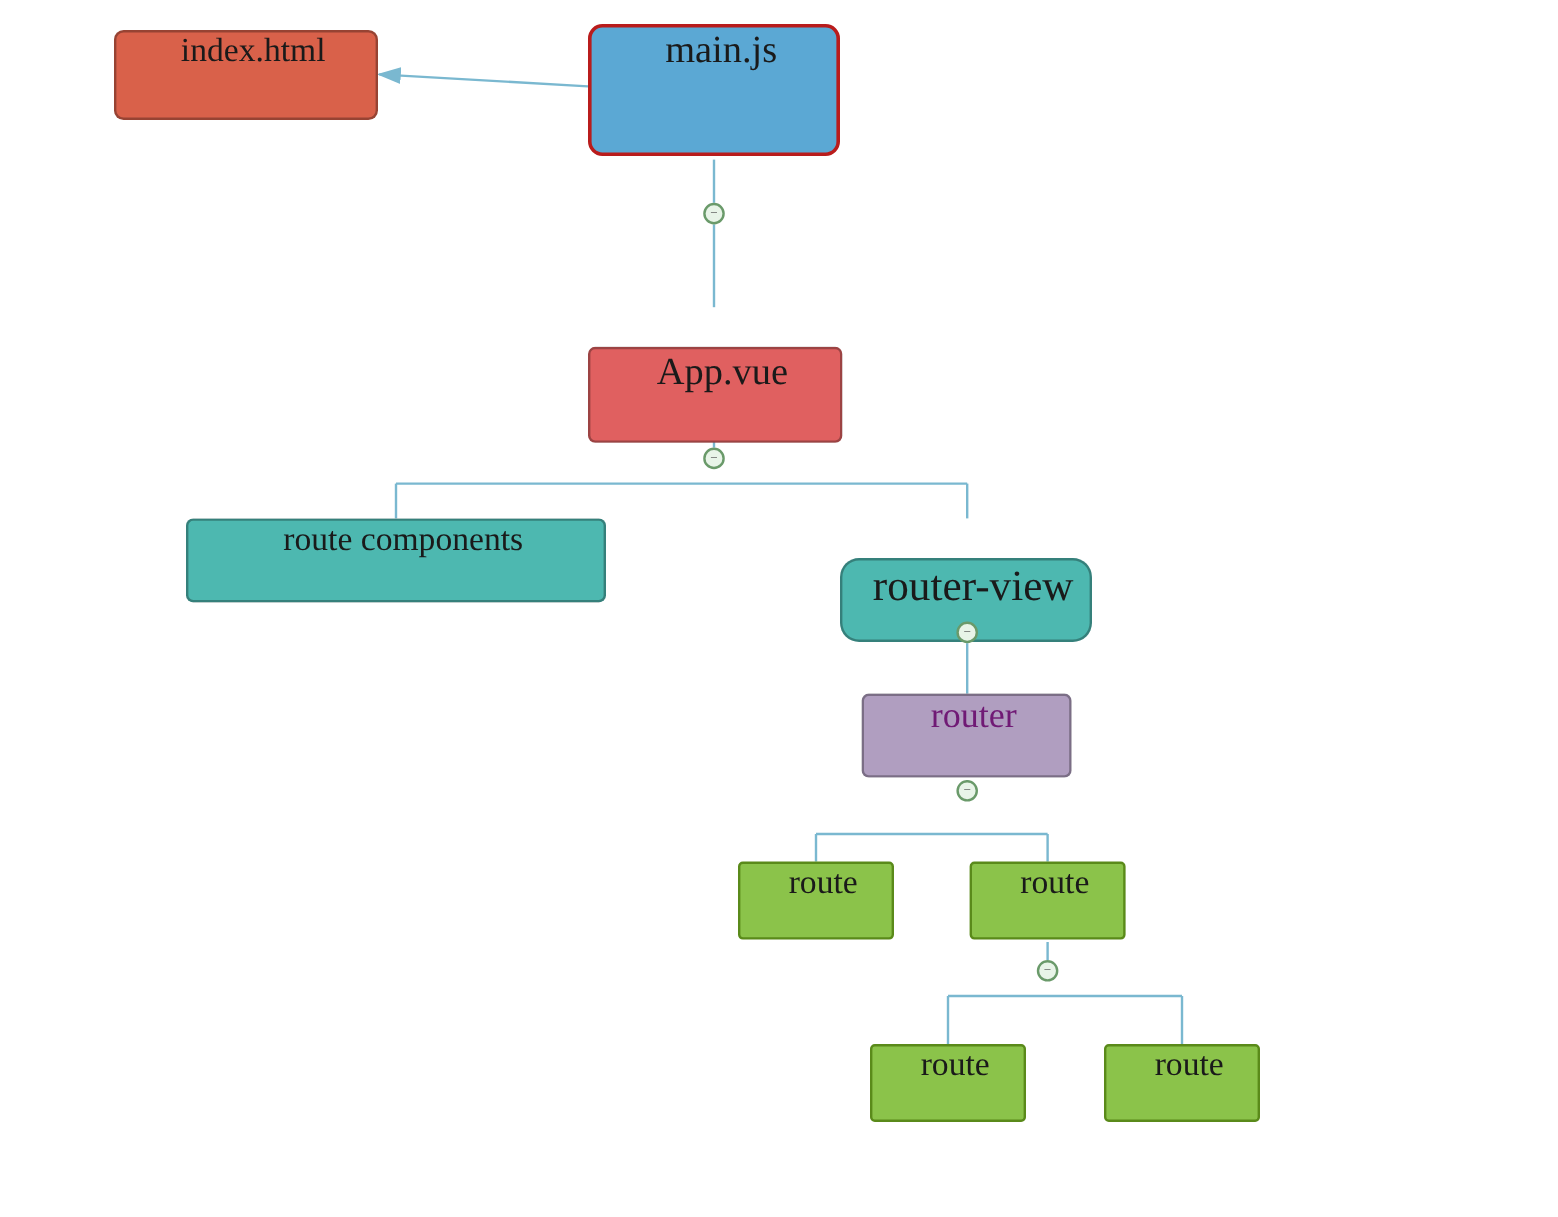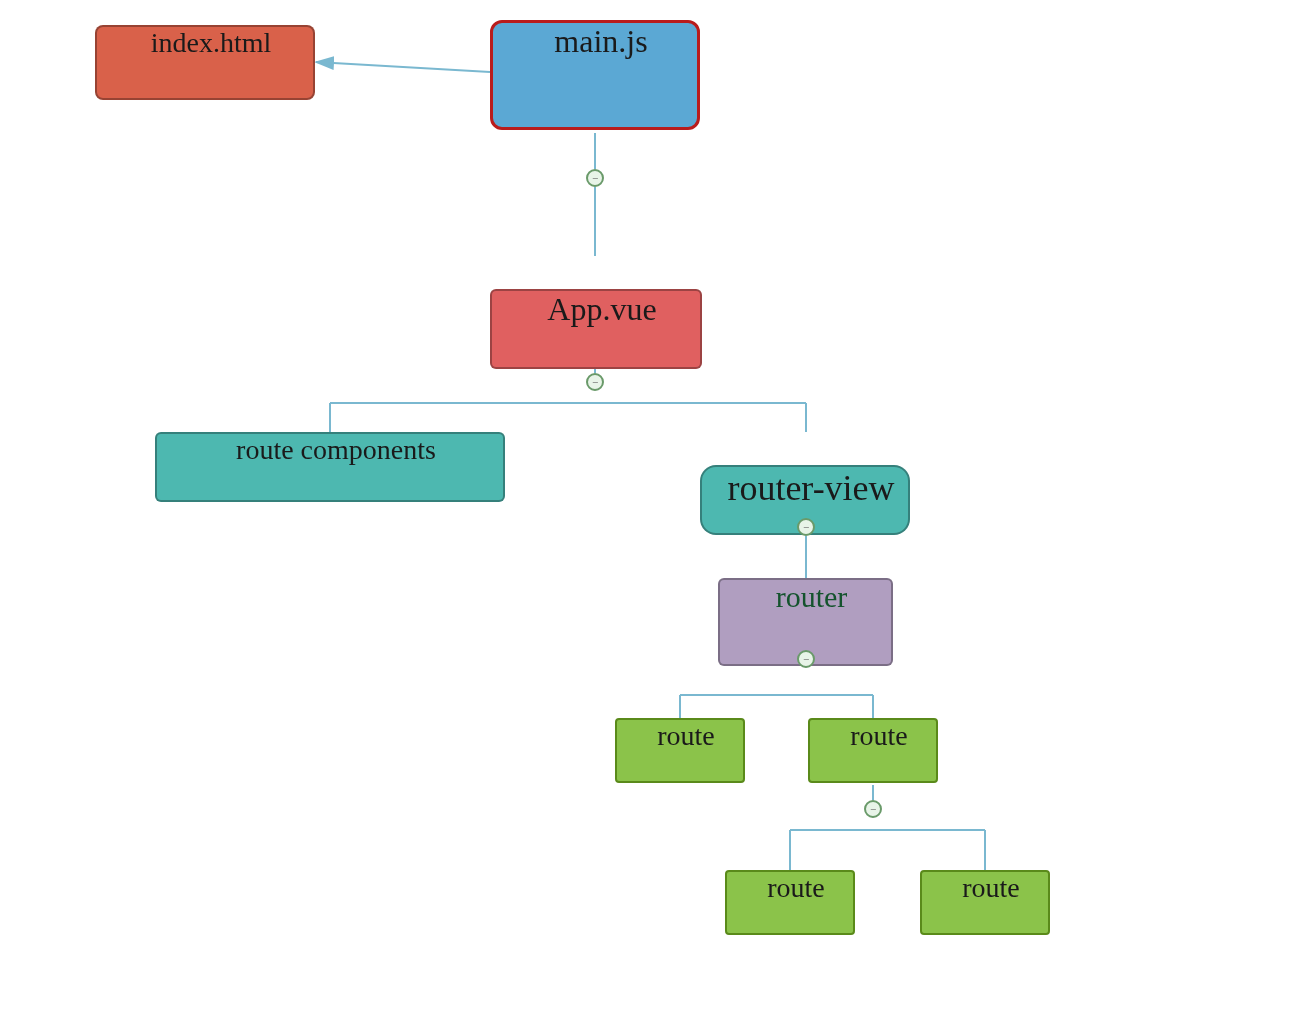--- a/index.html
+++ b/index.html
@@ -82,23 +82,23 @@
       height: 70px;
       left: 700px;
       top: 432px;
       border-radius: 16px;
       font-size: 36px;
       margin-top: 33px;
     }
 
     .node-router {
       background: #b09ec0;
-      color: #14532d;
+      color: #701a75;
       width: 175px;
-      height: 88px;
+      height: 70px;
       left: 718px;
       top: 578px;
       border-radius: 6px;
       font-size: 30px;
     }
 
     .node-route1 {
       background: #8bc34a;
       color: #1a1a1a;
       width: 130px;

